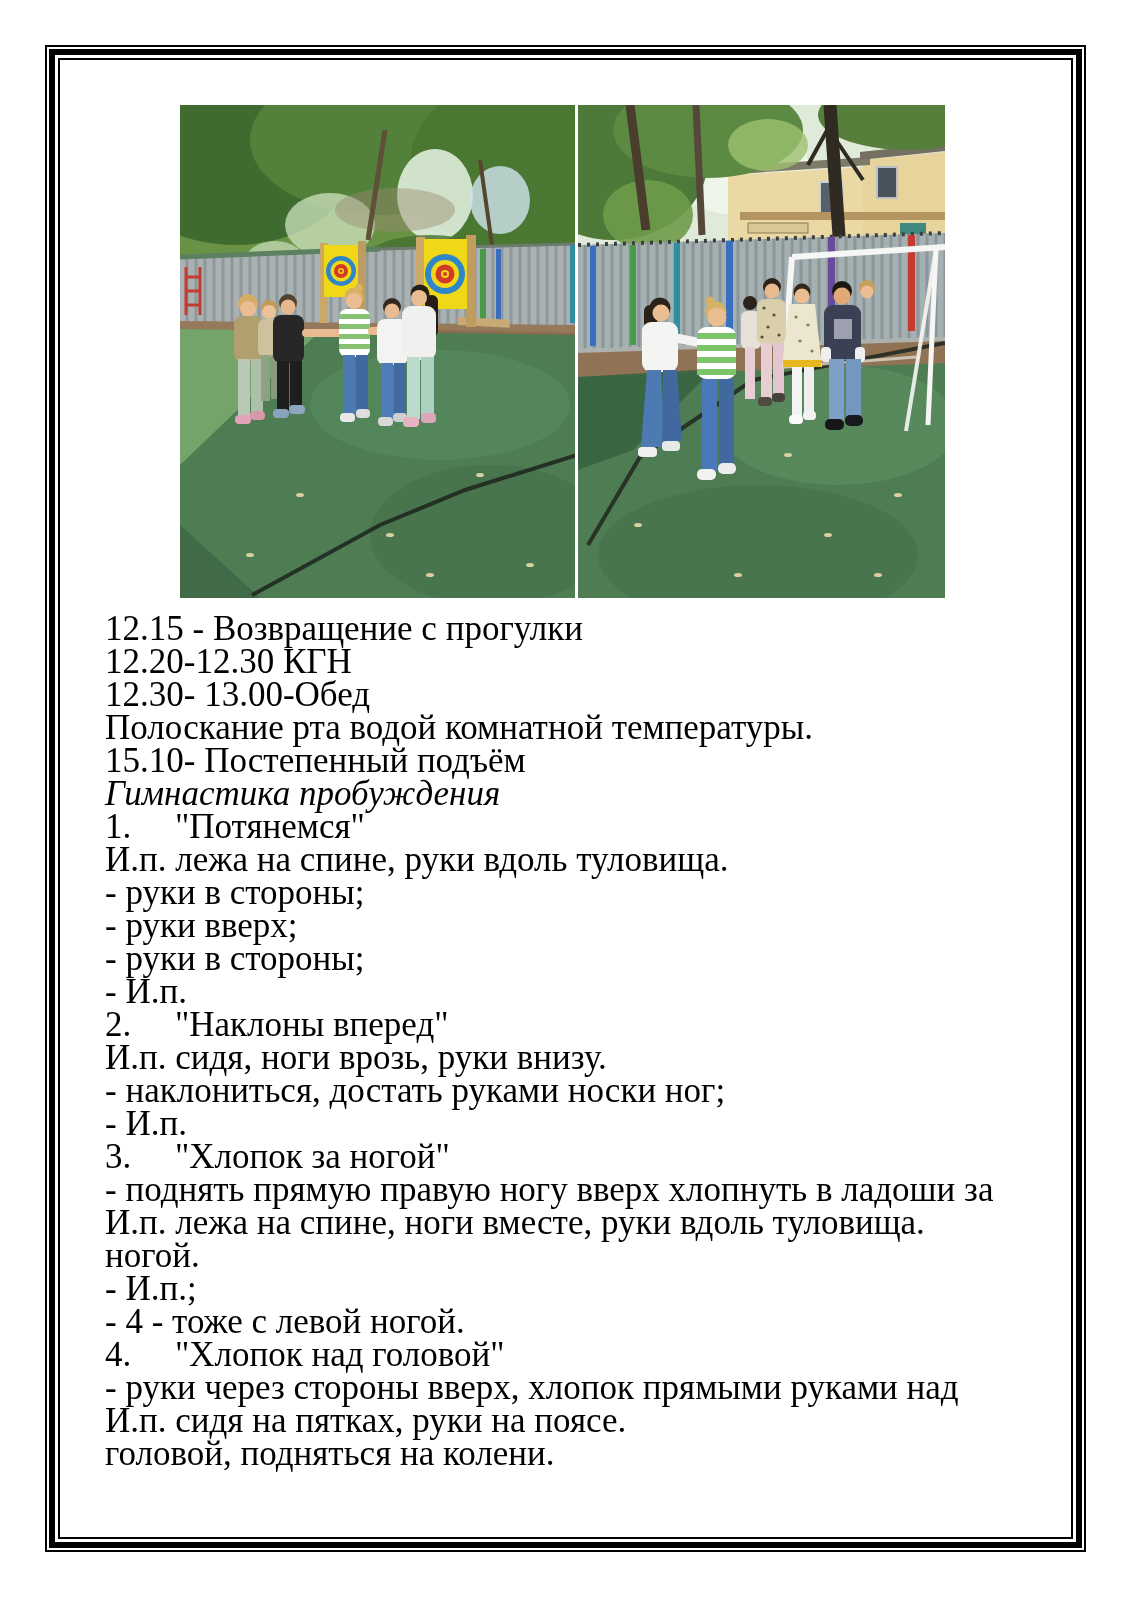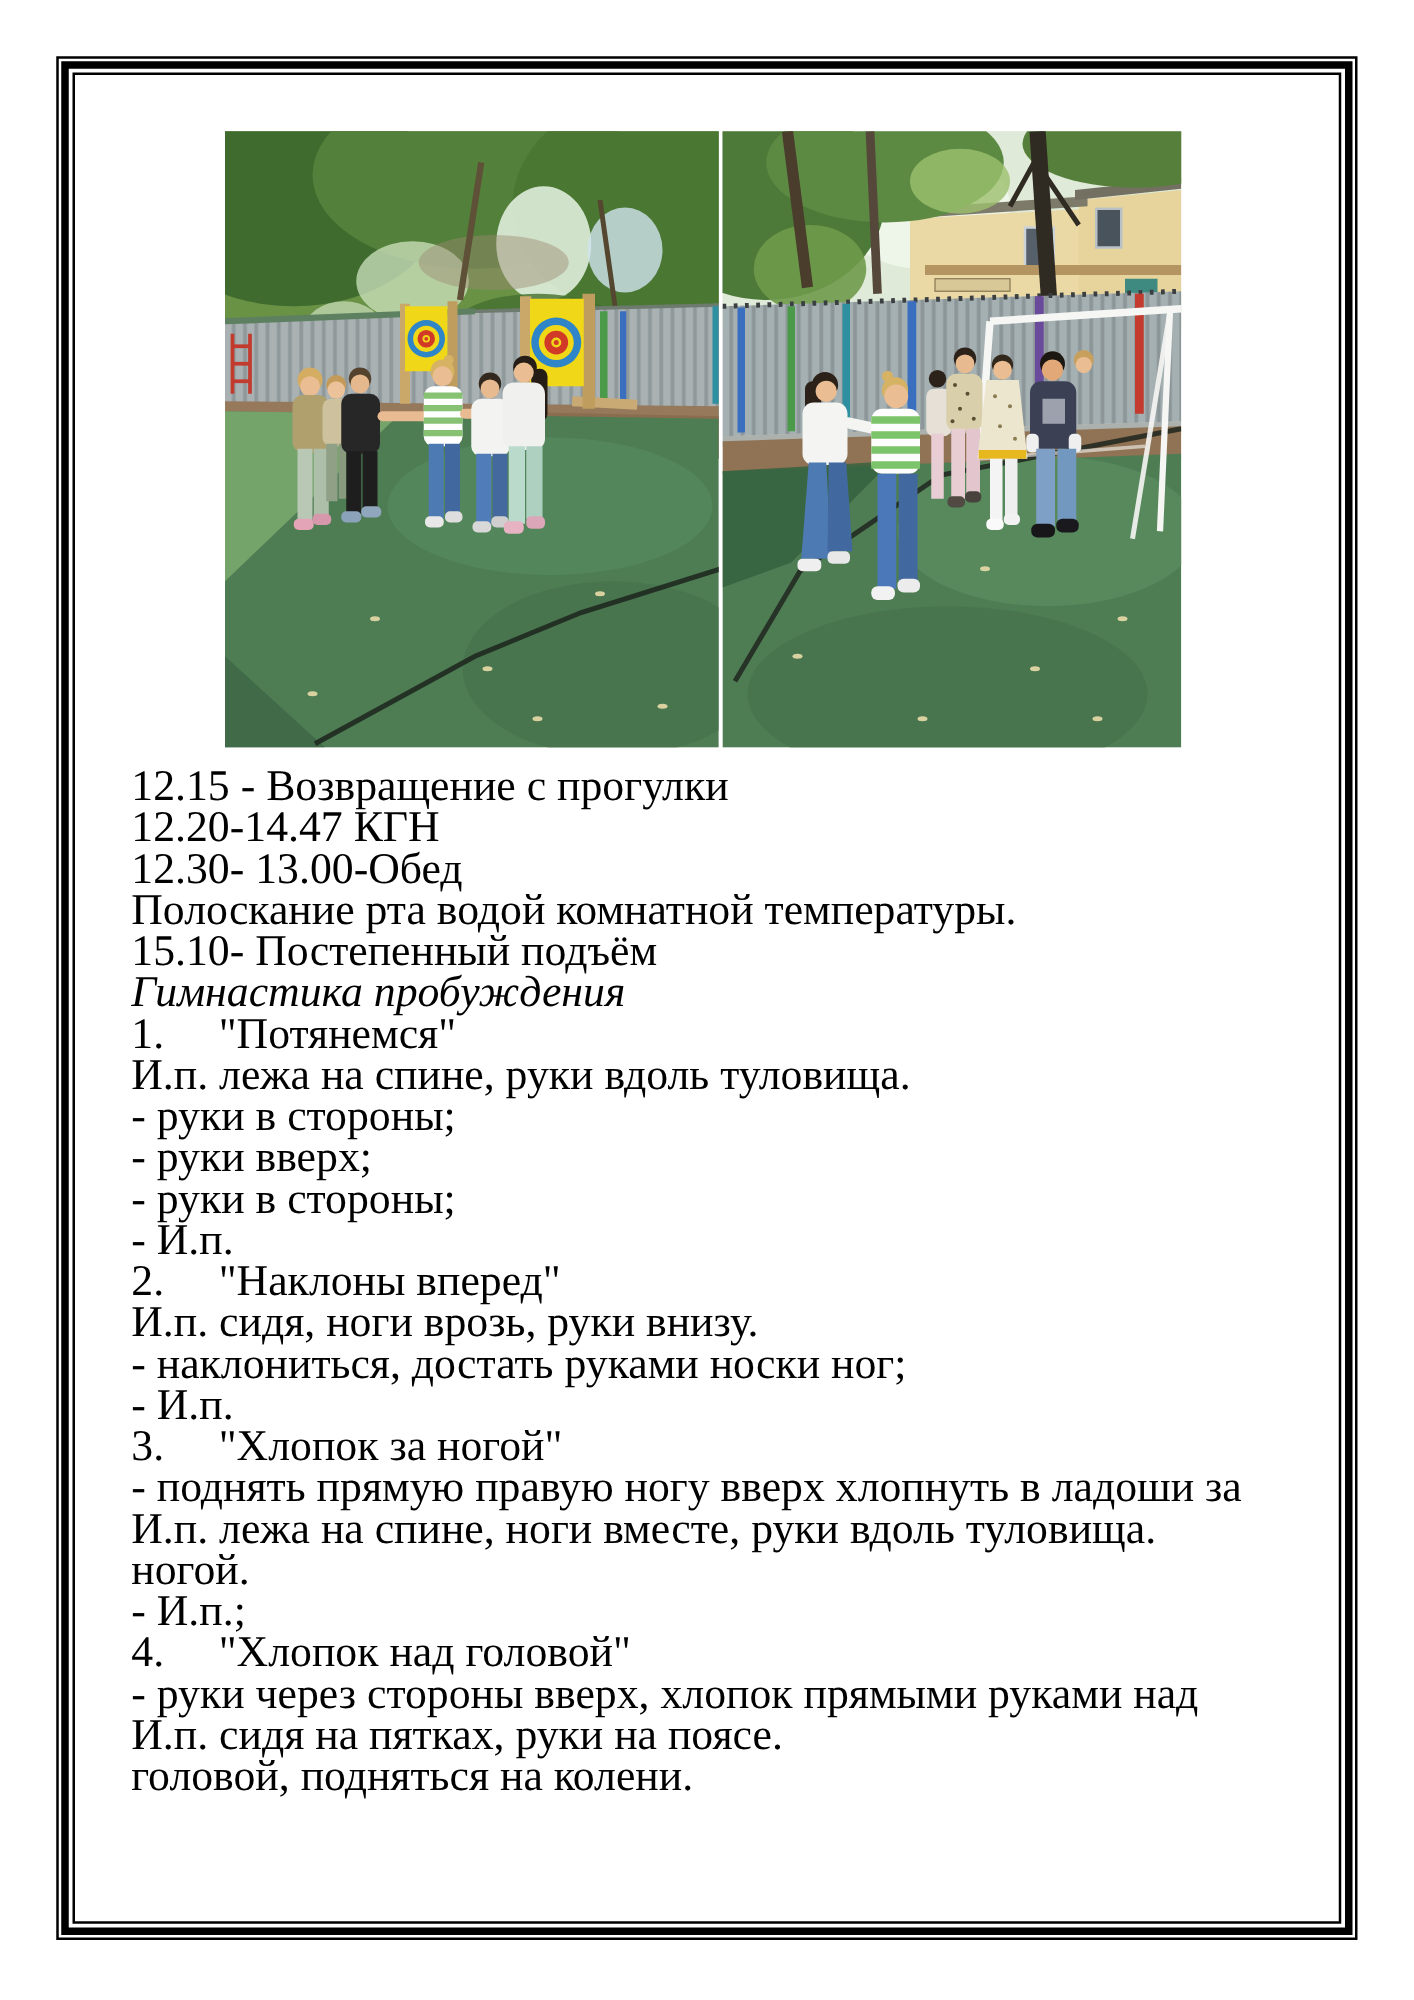--- a/index.html
+++ b/index.html
@@ -314,21 +314,21 @@
 
       <circle cx="289" cy="183" r="8" fill="#c8a05e"></circle>
         <circle cx="289" cy="187" r="6.5" fill="#eabd93"></circle>
     </g>
   </svg>
 </div>
 
 <div class="text-block">
   <div class="line"><span class="txt">12.15 - Возвращение с прогулки</span></div>
 
-  <div class="line"><span class="txt">12.20-14.47 КГН</span></div>
+  <div class="line"><span class="txt">12.20-12.30 КГН</span></div>
 
   <div class="line"><span class="txt">12.30- 13.00-Обед</span></div>
 
   <div class="line"><span class="txt">Полоскание рта водой комнатной температуры.</span></div>
 
 
   <div class="line"><span class="txt">15.10- Постепенный подъём</span></div>
 
   <div class="line heading"><span class="txt">Гимнастика пробуждения</span></div>
 
@@ -355,20 +355,21 @@
   <div class="line"><span class="num">3.</span><span class="txt">"Хлопок за ногой"</span></div>
 
   <div class="line"><span class="txt">- поднять прямую правую ногу вверх хлопнуть в ладоши за</span></div>
 
   <div class="line"><span class="txt">И.п. лежа на спине, ноги вместе, руки вдоль туловища.</span></div>
 
   <div class="line"><span class="txt">ногой.</span></div>
 
   <div class="line"><span class="txt">- И.п.;</span></div>
 
+  <div class="line"><span class="txt">- 4 - тоже с левой ногой.</span></div>
 
   <div class="line"><span class="num">4.</span><span class="txt">"Хлопок над головой"</span></div>
 
   <div class="line"><span class="txt">- руки через стороны вверх, хлопок прямыми руками над</span></div>
 
   <div class="line"><span class="txt">И.п. сидя на пятках, руки на поясе.</span></div>
 
   <div class="line"><span class="txt">головой, подняться на колени.</span></div>
 </div>
 

